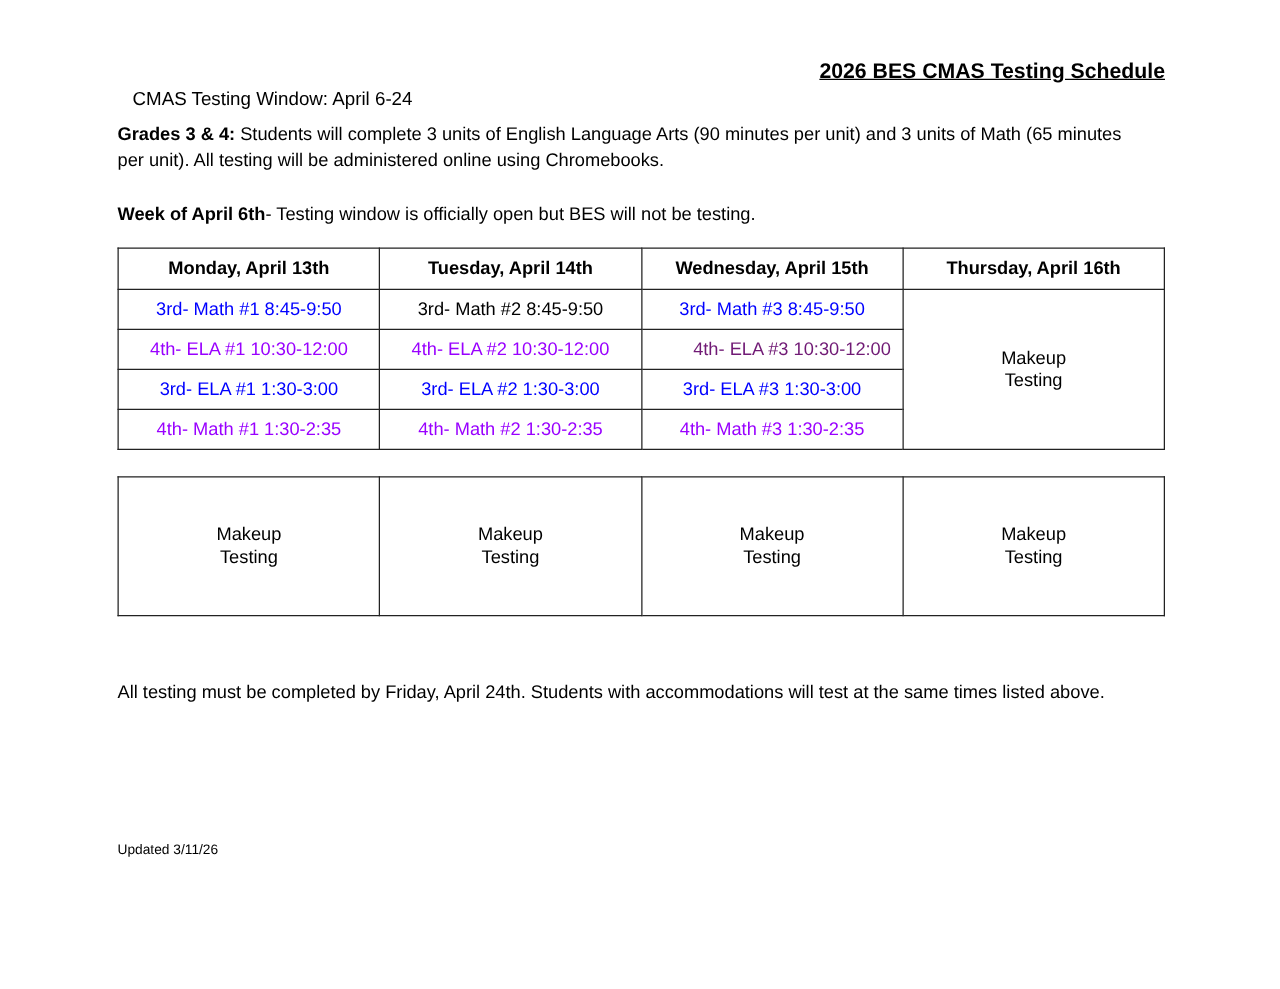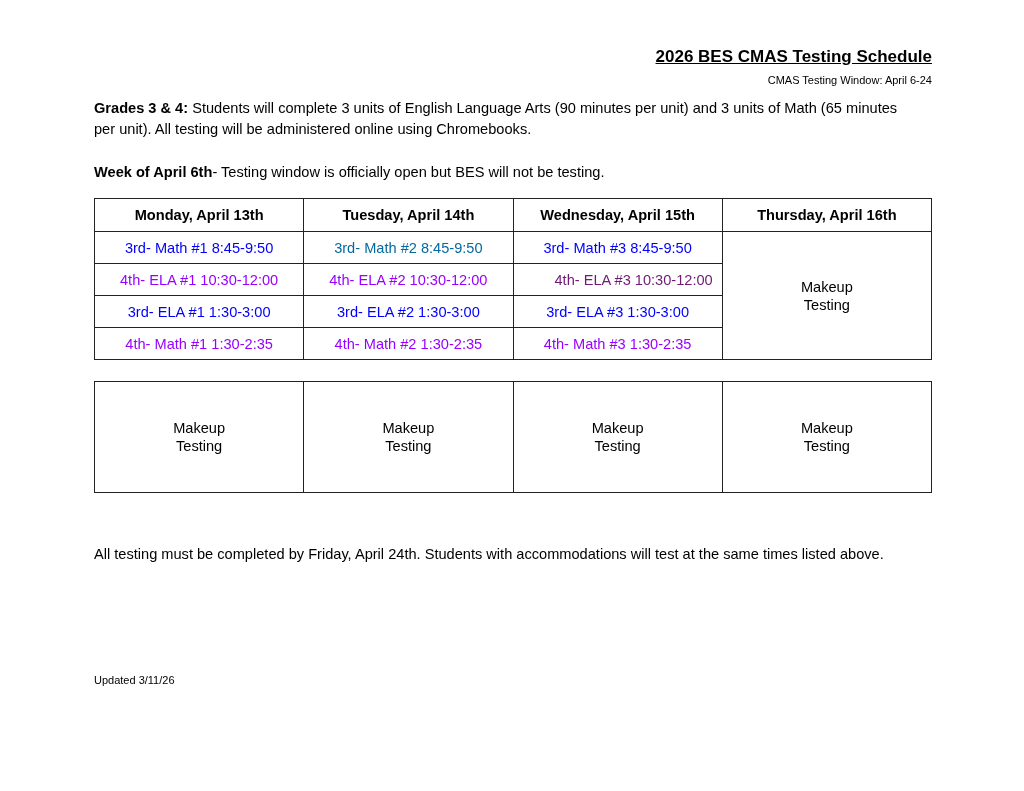--- a/index.html
+++ b/index.html
@@ -1,22 +1,22 @@
 <!DOCTYPE html>
 <html><head>
 <meta charset="utf-8">
 <style>
   html, body { margin:0; padding:0; background:#ffffff; }
   body { width:1024px; height:791px; position:relative; overflow:hidden;
          font-family:"Liberation Sans", sans-serif; color:#000; }
   .page { position:absolute; left:94px; top:0; width:838px; }
   .title { position:absolute; top:46px; left:0; width:838px; text-align:right;
            font-size:17px; font-weight:bold; text-decoration:underline; line-height:22px; }
-  .subtitle { position:absolute; top:70px; left:0; width:838px; text-align:right;
-              font-size:11px; line-height:20px; }
+  .subtitle { position:absolute; top:70px; left:12px; width:838px; text-align:left;
+              font-size:15px; line-height:20px; }
   .para { position:absolute; left:0; width:810px; font-size:14.6px; line-height:21px; }
   .p1 { top:98px; }
   .p2 { top:162px; }
   .p3 { top:544px; width:800px; }
   .footer { position:absolute; left:0; top:673px; font-size:11px; line-height:14px; }
   table { position:absolute; left:0; border-collapse:collapse; table-layout:fixed; width:838px; }
   td { border:1.5px solid #222; text-align:center; font-size:14.6px; padding:0; }
   td.hd { font-weight:bold; height:32px; }
   .t1 { top:198px; }
   .t1 td.sl { height:31px; }
@@ -40,21 +40,21 @@
   <table class="t1">
     <tbody>
         <tr>
       <td class="hd">Monday, April 13th</td>
       <td class="hd">Tuesday, April 14th</td>
       <td class="hd">Wednesday, April 15th</td>
       <td class="hd">Thursday, April 16th</td>
     </tr>
     <tr>
       <td class="sl blue" style="color: rgb(0, 0, 255);">3rd- Math #1 8:45-9:50</td>
-      <td class="sl blue" style="color: #0369a1;">3rd- Math #2 8:45-9:50</td>
+      <td class="sl blue" style="color: #000000;">3rd- Math #2 8:45-9:50</td>
       <td class="sl blue" style="color: rgb(0, 0, 255);">3rd- Math #3 8:45-9:50</td>
       <td rowspan="4" class="mk"><span>Makeup</span><br><span>Testing</span></td>
     </tr>
     <tr>
       <td class="sl purple" style="color: rgb(153, 0, 255);">4th- ELA #1 10:30-12:00</td>
       <td class="sl purple" style="color: rgb(153, 0, 255);">4th- ELA #2 10:30-12:00</td>
       <td class="sl purple" style="color: #701a75; padding-left: 32px;">4th- ELA #3 10:30-12:00</td>
     </tr>
     <tr>
       <td class="sl blue" style="color: rgb(0, 0, 255);">3rd- ELA #1 1:30-3:00</td>

